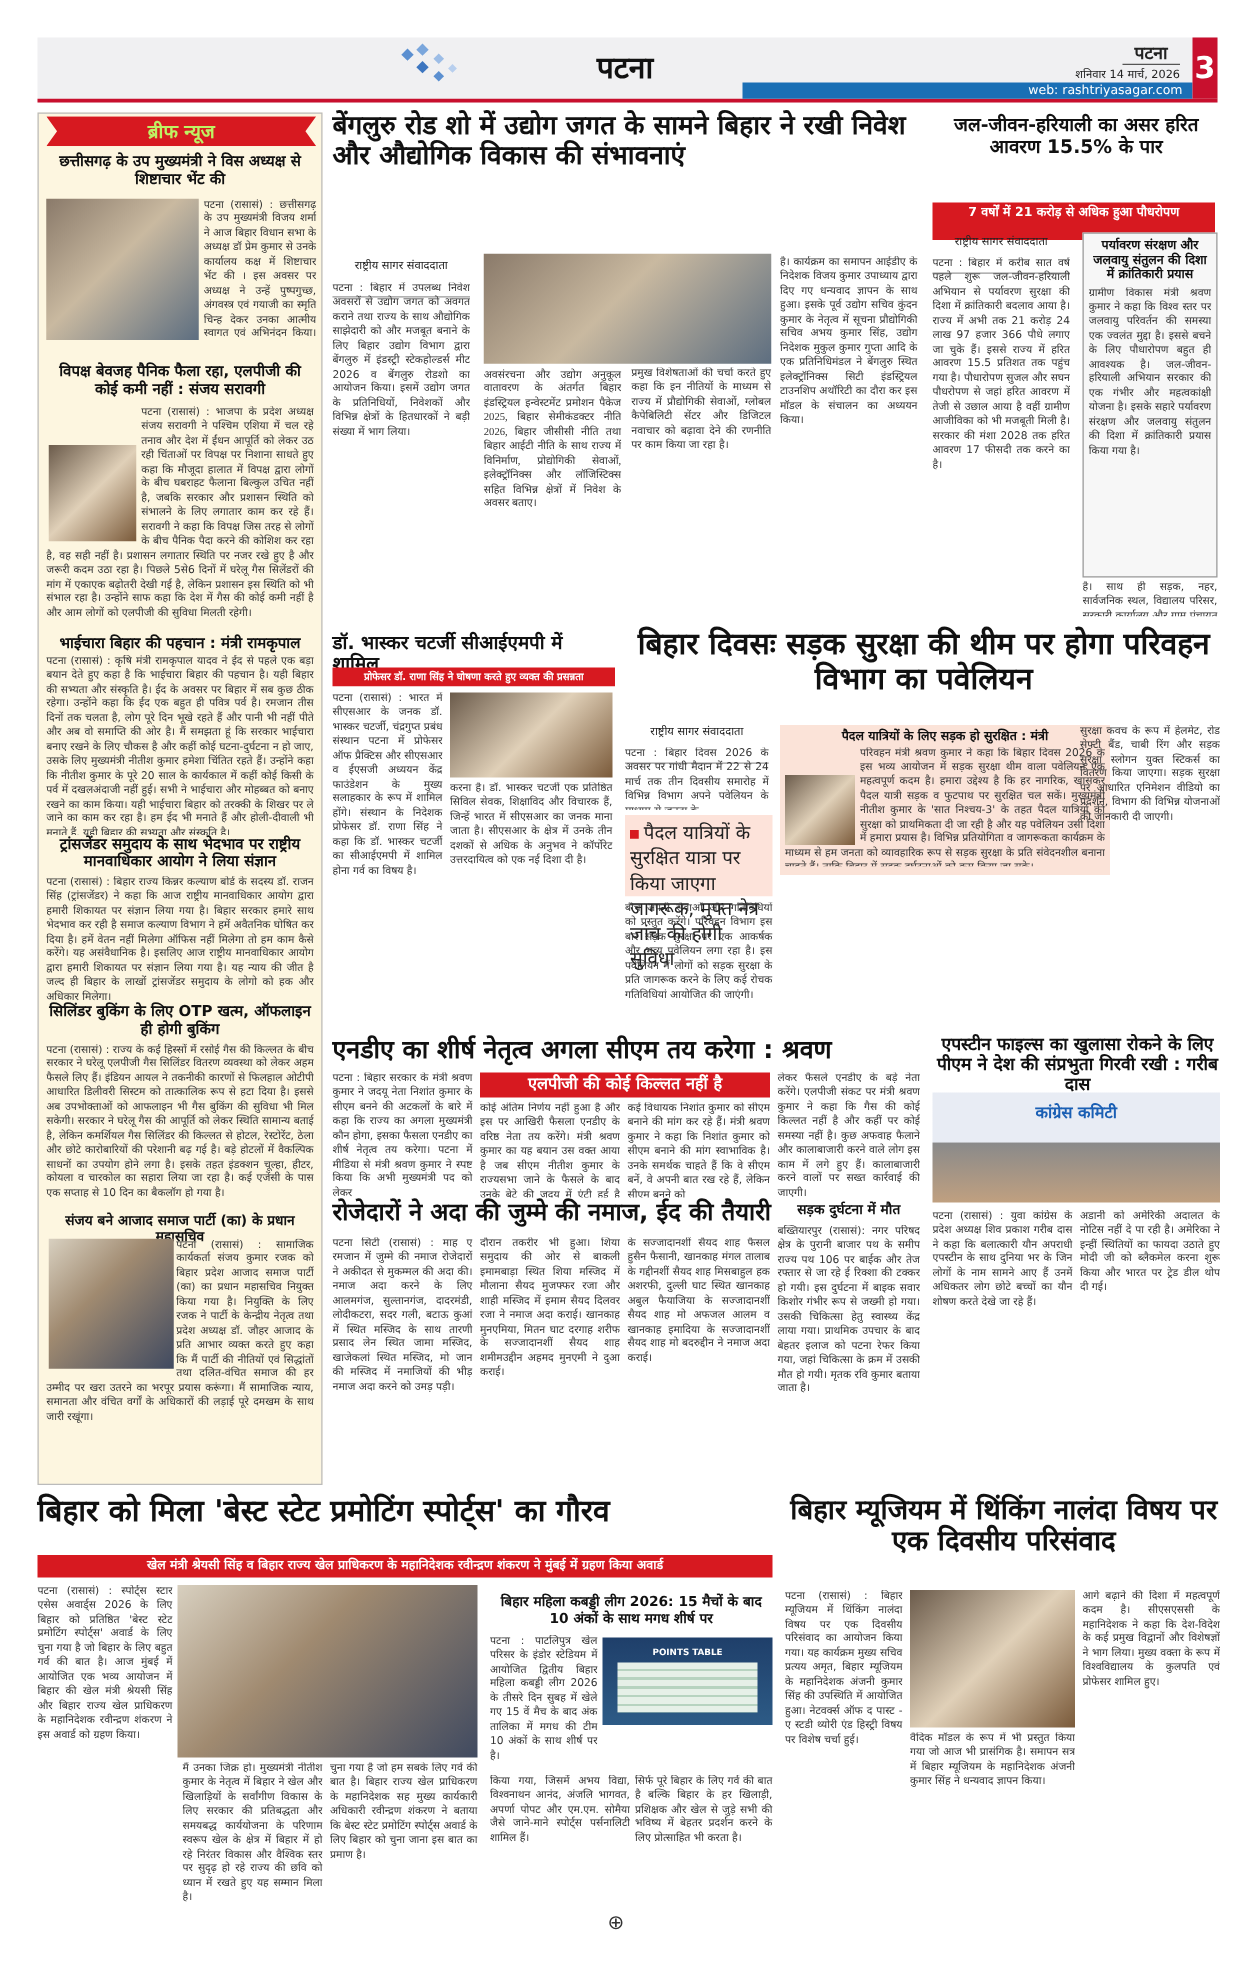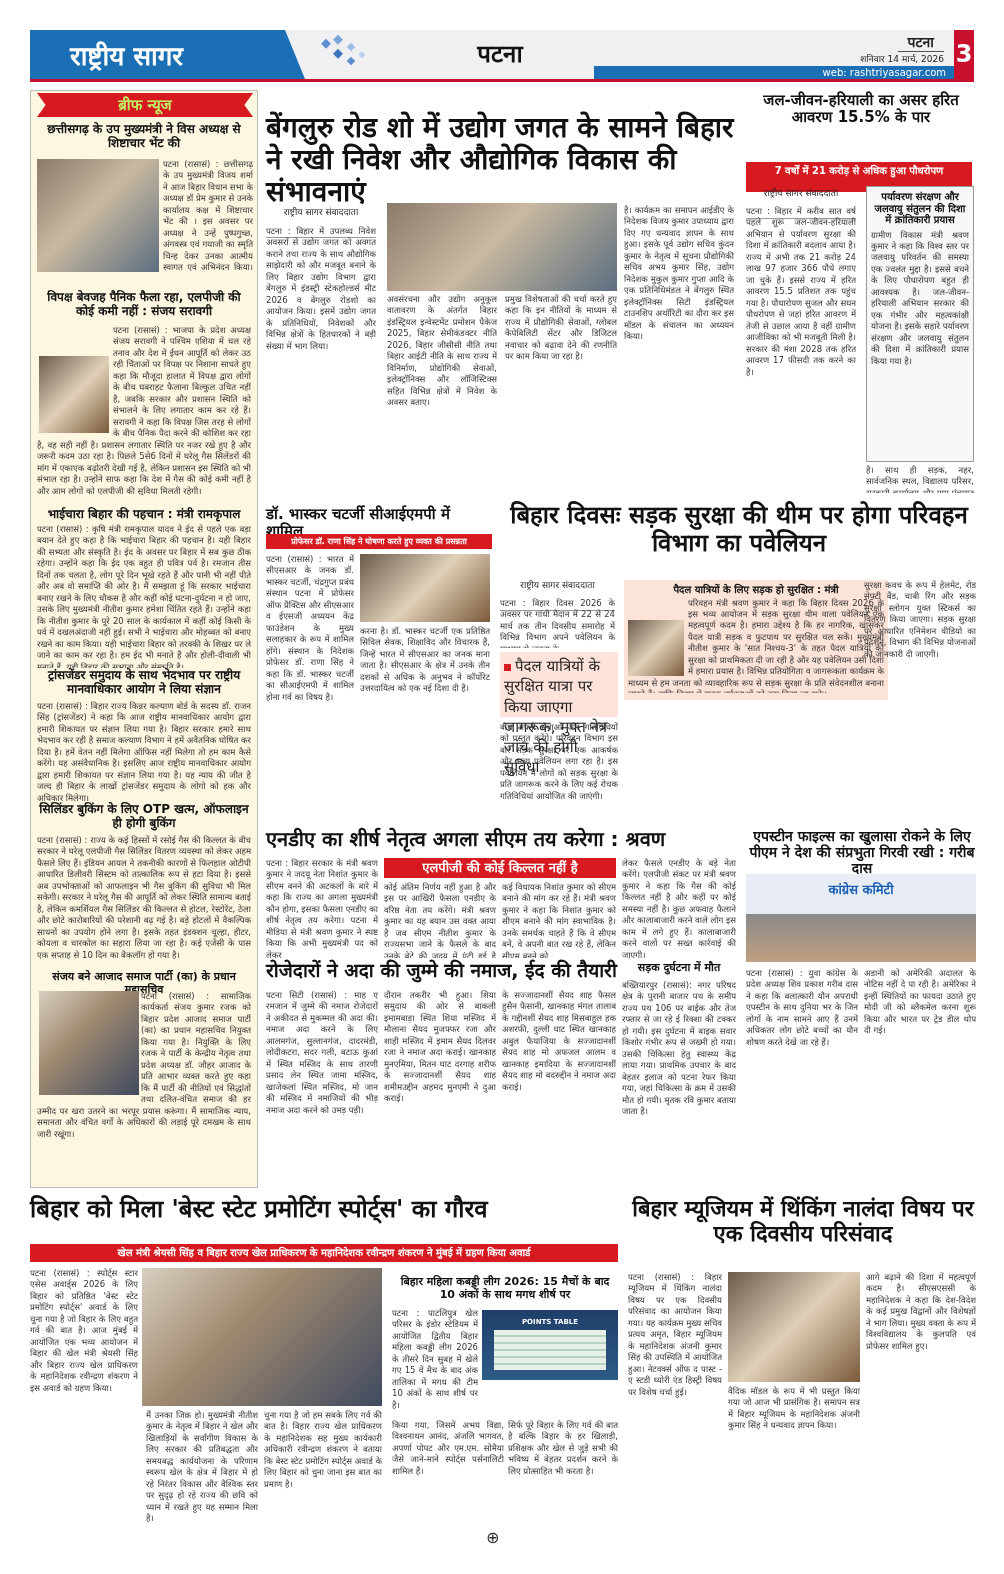--- a/index.html
+++ b/index.html
@@ -26,23 +26,20 @@
   .bigh { font-weight: bold; color: #111; line-height: 1.15; }
   .boxed { border: 1px solid #999; background: #f7f7f7; }
   .pink { background: #fbe3d8; }
   .kb { background: #fde3da; }
   .crosshair { left: 486px; top: 1528px; font-size: 16px; color: #333; }
 </style>
 </head>
 <body>
 
 <div class="abs masthead">
-  <div class="abs brand">
-      <span>राष्ट्रीय सागर</span>
-    </div>
   <svg class="abs diamonds" viewBox="0 0 80 40">
     <rect x="8" y="6" width="7" height="7" fill="#5b8fd0" transform="rotate(45 11 9)"></rect>
     <rect x="20" y="2" width="7" height="7" fill="#7aa6dc" transform="rotate(45 23 5)"></rect>
     <rect x="20" y="16" width="7" height="7" fill="#3d76c0" transform="rotate(45 23 19)"></rect>
     <rect x="33" y="10" width="6" height="6" fill="#9dbde6" transform="rotate(45 36 13)"></rect>
     <rect x="33" y="24" width="6" height="6" fill="#5b8fd0" transform="rotate(45 36 27)"></rect>
     <rect x="45" y="18" width="5" height="5" fill="#b8cfee" transform="rotate(45 47 20)"></rect>
   </svg>
   <div class="abs city">पटना</div>
   <div class="abs dateblk">
@@ -72,25 +69,25 @@
   <div class="abs body" style="left:6px;top:610px;width:214px;height:100px;overflow:hidden;">पटना (रासासं) : बिहार राज्य किन्नर कल्याण बोर्ड के सदस्य डॉ. राजन सिंह (ट्रांसजेंडर) ने कहा कि आज राष्ट्रीय मानवाधिकार आयोग द्वारा हमारी शिकायत पर संज्ञान लिया गया है। बिहार सरकार हमारे साथ भेदभाव कर रही है समाज कल्याण विभाग ने हमें अवैतनिक घोषित कर दिया है। हमें वेतन नहीं मिलेगा ऑफिस नहीं मिलेगा तो हम काम कैसे करेंगे। यह असंवैधानिक है। इसलिए आज राष्ट्रीय मानवाधिकार आयोग द्वारा हमारी शिकायत पर संज्ञान लिया गया है। यह न्याय की जीत है जल्द ही बिहार के लाखों ट्रांसजेंडर समुदाय के लोगो को हक और अधिकार मिलेगा।</div>
 
   <div class="abs hl" style="left:6px;top:712px;width:214px;font-size:12px;">सिलिंडर बुकिंग के लिए OTP खत्म, ऑफलाइन ही होगी बुकिंग</div>
   <div class="abs body" style="left:6px;top:744px;width:214px;height:130px;overflow:hidden;">पटना (रासासं) : राज्य के कई हिस्सों में रसोई गैस की किल्लत के बीच सरकार ने घरेलू एलपीजी गैस सिलिंडर वितरण व्यवस्था को लेकर अहम फैसले लिए हैं। इंडियन आयल ने तकनीकी कारणों से फिलहाल ओटीपी आधारित डिलीवरी सिस्टम को तात्कालिक रूप से हटा दिया है। इससे अब उपभोक्ताओं को आफलाइन भी गैस बुकिंग की सुविधा भी मिल सकेगी। सरकार ने घरेलू गैस की आपूर्ति को लेकर स्थिति सामान्य बताई है, लेकिन कमर्शियल गैस सिलिंडर की किल्लत से होटल, रेस्टोरेंट, ठेला और छोटे कारोबारियों की परेशानी बढ़ गई है। बड़े होटलों में वैकल्पिक साधनों का उपयोग होने लगा है। इसके तहत इंडक्शन चूल्हा, हीटर, कोयला व चारकोल का सहारा लिया जा रहा है। कई एजेंसी के पास एक सप्ताह से 10 दिन का बैकलॉग हो गया है।</div>
 
   <div class="abs hl" style="left:6px;top:880px;width:214px;font-size:11px;">संजय बने आजाद समाज पार्टी (का) के प्रधान महासचिव</div>
   <div class="abs photo3" style="left:8px;top:900px;width:100px;height:104px;"></div>
   <div class="abs body" style="left:6px;top:900px;width:214px;height:150px;overflow:hidden;"><span style="float:left;width:104px;height:104px;"></span><span>पटना (रासासं) : सामाजिक कार्यकर्ता संजय कुमार रजक को बिहार प्रदेश आजाद समाज पार्टी (का) का प्रधान महासचिव नियुक्त किया गया है। नियुक्ति के लिए रजक ने पार्टी के केन्द्रीय नेतृत्व तथा प्रदेश अध्यक्ष डॉ. जौहर आजाद के प्रति आभार व्यक्त करते हुए कहा कि मैं पार्टी की नीतियों एवं सिद्धांतों तथा दलित-वंचित समाज की हर उम्मीद पर खरा उतरने का भरपूर प्रयास करूंगा। मैं सामाजिक न्याय, समानता और वंचित वर्गों के अधिकारों की लड़ाई पूरे दमखम के साथ जारी रखूंगा।</span></div>
 </div>
 
-<div class="abs bigh" style="left:266px;top:88px;width:470px;font-size:28px;margin-top:24px;">बेंगलुरु रोड शो में उद्योग जगत के सामने बिहार ने रखी निवेश और औद्योगिक विकास की संभावनाएं</div>
+<div class="abs bigh" style="left:266px;top:88px;width:470px;font-size:21px;">बेंगलुरु रोड शो में उद्योग जगत के सामने बिहार ने रखी निवेश और औद्योगिक विकास की संभावनाएं</div>
 <div class="abs byline" style="left:266px;top:205px;width:110px;">राष्ट्रीय सागर संवाददाता</div>
 <div class="abs body" style="left:266px;top:226px;width:110px;height:262px;overflow:hidden;">पटना : बिहार में उपलब्ध निवेश अवसरों से उद्योग जगत को अवगत कराने तथा राज्य के साथ औद्योगिक साझेदारी को और मजबूत बनाने के लिए बिहार उद्योग विभाग द्वारा बेंगलुरु में इंडस्ट्री स्टेकहोल्डर्स मीट 2026 व बेंगलुरु रोडशो का आयोजन किया। इसमें उद्योग जगत के प्रतिनिधियों, निवेशकों और विभिन्न क्षेत्रों के हितधारकों ने बड़ी संख्या में भाग लिया।</div>
 <div class="abs photo" style="left:387px;top:203px;width:230px;height:88px;"></div>
-<div class="abs body" style="left:387px;top:294px;width:110px;height:194px;overflow:hidden;">अवसंरचना और उद्योग अनुकूल वातावरण के अंतर्गत बिहार इंडस्ट्रियल इन्वेस्टमेंट प्रमोशन पैकेज 2025, बिहार सेमीकंडक्टर नीति 2026, बिहार जीसीसी नीति तथा बिहार आईटी नीति के साथ राज्य में विनिर्माण, प्रोद्योगिकी सेवाओं, इलेक्ट्रॉनिक्स और लॉजिस्टिक्स सहित विभिन्न क्षेत्रों में निवेश के अवसर बताए।</div>
+<div class="abs body" style="left:387px;top:294px;width:110px;height:194px;overflow:hidden;font-family:Liberation Serif, serif;">अवसंरचना और उद्योग अनुकूल वातावरण के अंतर्गत बिहार इंडस्ट्रियल इन्वेस्टमेंट प्रमोशन पैकेज 2025, बिहार सेमीकंडक्टर नीति 2026, बिहार जीसीसी नीति तथा बिहार आईटी नीति के साथ राज्य में विनिर्माण, प्रोद्योगिकी सेवाओं, इलेक्ट्रॉनिक्स और लॉजिस्टिक्स सहित विभिन्न क्षेत्रों में निवेश के अवसर बताए।</div>
 <div class="abs body" style="left:505px;top:294px;width:112px;height:194px;overflow:hidden;">प्रमुख विशेषताओं की चर्चा करते हुए कहा कि इन नीतियों के माध्यम से राज्य में प्रौद्योगिकी सेवाओं, ग्लोबल कैपेबिलिटी सेंटर और डिजिटल नवाचार को बढ़ावा देने की रणनीति पर काम किया जा रहा है।</div>
 <div class="abs body" style="left:624px;top:205px;width:110px;height:283px;overflow:hidden;">है। कार्यक्रम का समापन आईडीए के निदेशक विजय कुमार उपाध्याय द्वारा दिए गए धन्यवाद ज्ञापन के साथ हुआ। इसके पूर्व उद्योग सचिव कुंदन कुमार के नेतृत्व में सूचना प्रौद्योगिकी सचिव अभय कुमार सिंह, उद्योग निदेशक मुकुल कुमार गुप्ता आदि के एक प्रतिनिधिमंडल ने बेंगलुरु स्थित इलेक्ट्रॉनिक्स सिटी इंडस्ट्रियल टाउनशिप अथॉरिटी का दौरा कर इस मॉडल के संचालन का अध्ययन किया।</div>
 
 <div class="abs bigh" style="left:746px;top:92px;width:230px;font-size:15px;text-align:center;">जल-जीवन-हरियाली का असर हरित आवरण 15.5% के पार</div>
 <div class="abs redbar" style="left:746px;top:162px;width:226px;height:30px;font-size:10px;line-height:18px;">7 वर्षों में 21 करोड़ से अधिक हुआ पौधरोपण</div>
 <div class="abs byline" style="left:746px;top:186px;width:110px;">राष्ट्रीय सागर संवाददाता</div>
 <div class="abs body" style="left:746px;top:206px;width:110px;height:255px;overflow:hidden;">पटना : बिहार में करीब सात वर्ष पहले शुरू जल-जीवन-हरियाली अभियान से पर्यावरण सुरक्षा की दिशा में क्रांतिकारी बदलाव आया है। राज्य में अभी तक 21 करोड़ 24 लाख 97 हजार 366 पौधे लगाए जा चुके हैं। इससे राज्य में हरित आवरण 15.5 प्रतिशत तक पहुंच गया है। पौधारोपण सुजल और सघन पौधरोपण से जहां हरित आवरण में तेजी से उछाल आया है वहीं ग्रामीण आजीविका को भी मजबूती मिली है। सरकार की मंशा 2028 तक हरित आवरण 17 फीसदी तक करने का है।</div>
 <div class="abs boxed" style="left:866px;top:186px;width:108px;height:276px;padding:4px;">
   <div class="hl" style="font-size:10px;margin-bottom:4px;">पर्यावरण संरक्षण और जलवायु संतुलन की दिशा में क्रांतिकारी प्रयास</div>
   <div class="body" style="height:210px;overflow:hidden;">ग्रामीण विकास मंत्री श्रवण कुमार ने कहा कि विश्व स्तर पर जलवायु परिवर्तन की समस्या एक ज्वलंत मुद्दा है। इससे बचने के लिए पौधारोपण बहुत ही आवश्यक है। जल-जीवन-हरियाली अभियान सरकार की एक गंभीर और महत्वकांक्षी योजना है। इसके सहारे पर्यावरण संरक्षण और जलवायु संतुलन की दिशा में क्रांतिकारी प्रयास किया गया है।</div>

